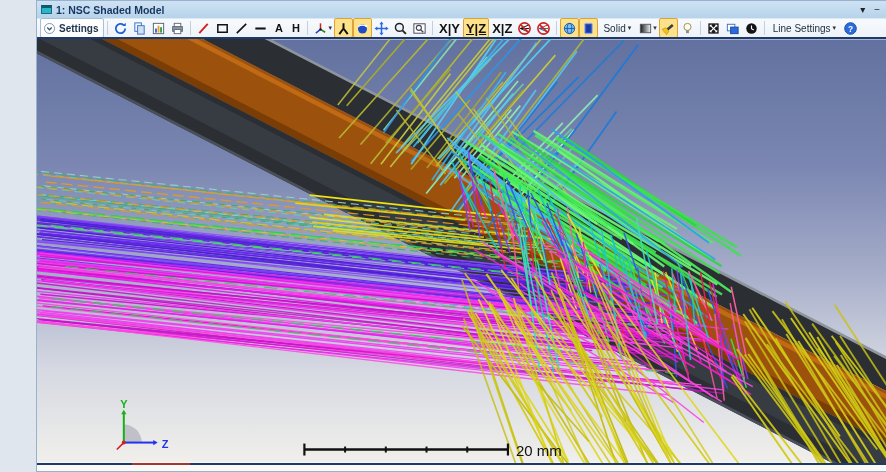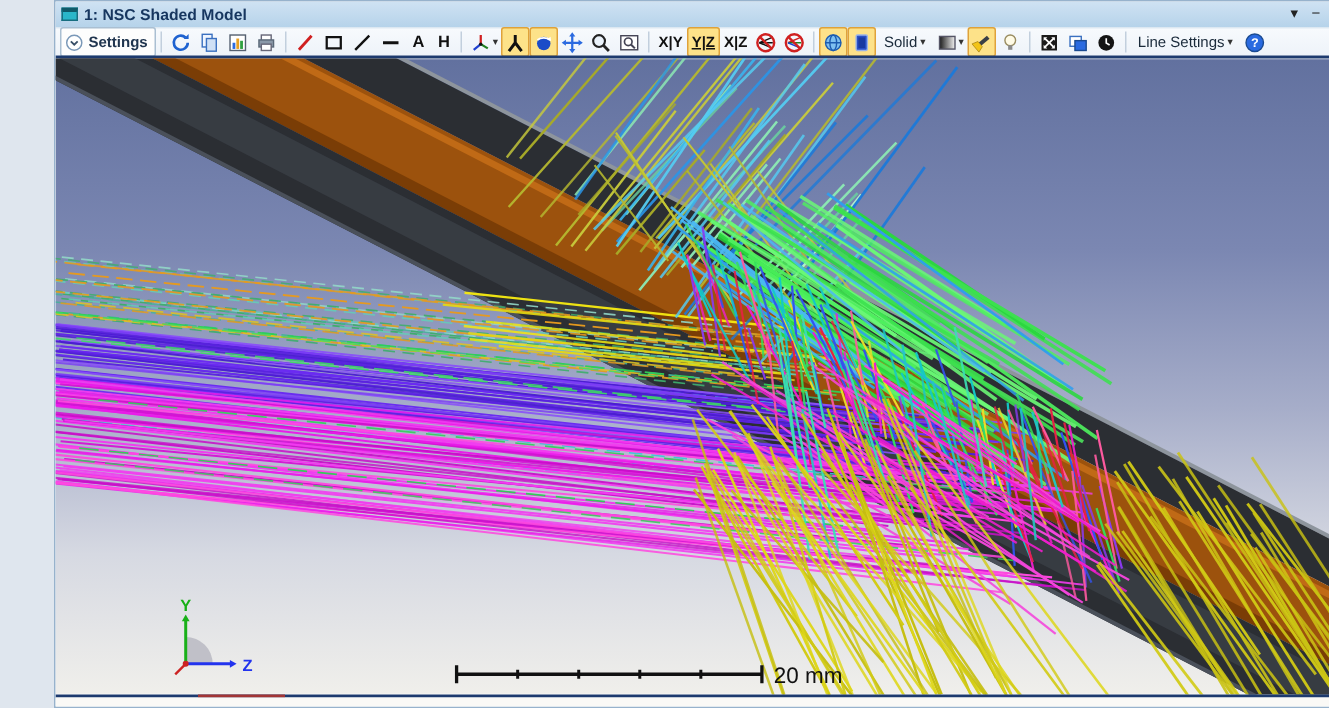--- a/index.html
+++ b/index.html
@@ -13,21 +13,21 @@
   .ctl.restore{position:relative;width:9px;height:9px;}
   .ctl.restore .sq1{position:absolute;left:2.5px;top:0;width:6px;height:5px;border:1px solid #222;}
   .ctl.restore .sq2{position:absolute;left:0;top:3px;width:6px;height:5px;border:1px solid #222;background:#cfe2f3;}
   
   .toolbar{position:absolute;left:0;top:17px;right:0;height:19px;background:linear-gradient(#f7fafd,#eef3f9);border-top:1px solid #dce8f2;display:flex;align-items:center;padding:0 3px;box-sizing:border-box;}
   .toolbar-underline{position:absolute;left:0;top:36px;right:0;height:2px;background:#1d3a6e;}
   .tb{height:20px;min-width:17px;border:1px solid transparent;border-radius:2px;background:transparent;display:inline-flex;align-items:center;justify-content:center;padding:0 1px;margin:0;font-family:"Liberation Sans",sans-serif;}
   .tb.active{background:#fde289;border-color:#dfa23a;text-decoration:underline;}
   .tb.settings{border:1px solid #aabfd2;background:#fdfdfd;padding:0 5px 0 2px;gap:3px;}
   .tb.settings span{font-size:10px;font-weight:bold;color:#20354f;}
-  .tb.viewbtn{font-size:10px;font-weight:bold;color:#111;letter-spacing:0;padding:0 2px;}
+  .tb.viewbtn{font-size:13px;font-weight:bold;color:#111;letter-spacing:0;padding:0 2px;}
   .tb.textbtn{font-size:11px;font-weight:bold;color:#111;padding:0 2px;}
   .tb.droptext{font-size:10px;color:#1a2a3a;gap:2px;padding:18px 4px;}
   .caret{font-size:7px;color:#333;}
   .sep{width:1px;height:14px;background:#c2cfdd;margin:0 3px;flex:0 0 auto;}
   .tb svg{display:block;}
   
   .viewport{position:absolute;left:0;top:38px;width:884px;height:424px;}
   .viewport svg{display:block;}
   .bottomline{position:absolute;left:0;top:462px;right:0;height:2px;background:#1d3a6e;}
   .redseg{position:absolute;left:95px;top:0;width:58px;height:2px;background:#a23535;display:block;}

